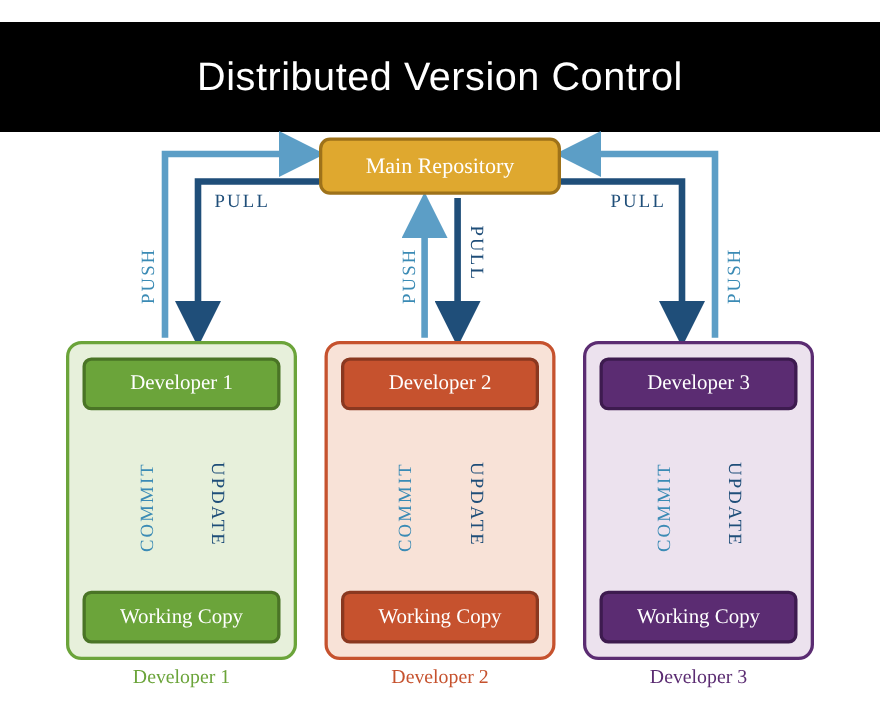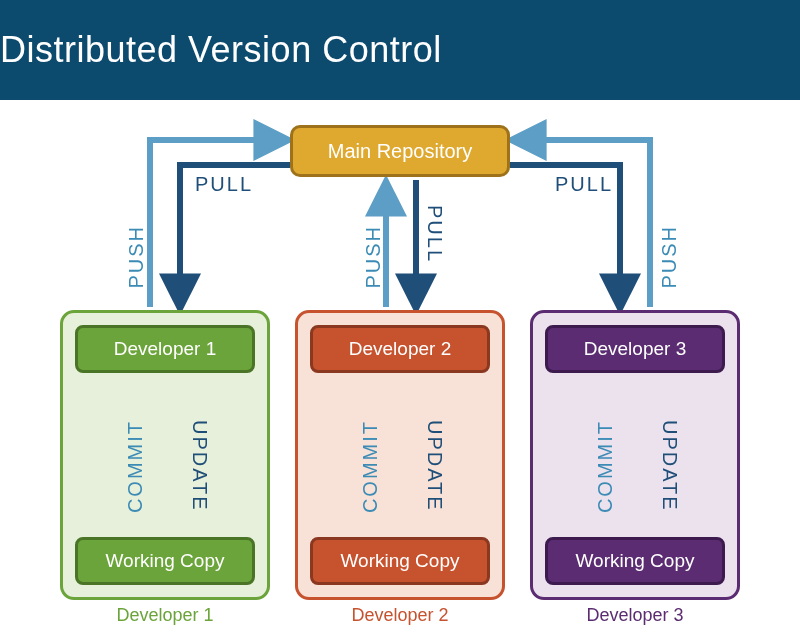--- a/index.html
+++ b/index.html
@@ -7,34 +7,36 @@
     width: 800px;
     height: 641px;
     font-family: "Segoe UI", "Helvetica Neue", Arial, sans-serif;
     background: #ffffff;
     position: relative;
     overflow: hidden;
   }
   .header {
     width: 800px;
     height: 100px;
-    background: #0c4a6e;
+    background: #000000;
     display: flex;
     align-items: center;
+    justify-content: center;
+    margin-top: 20px;
   }
   .header h1 {
     color: #ffffff;
     font-weight: 300;
     font-size: 36px;
     letter-spacing: 0.5px;
   }
   .canvas {
     position: absolute;
     left: 0; top: 100px;
-    width: 800px; height: 459px;
+    width: 800px; height: 459px; font-family: Liberation Serif, serif;
   }
   
   .repo {
     position: absolute;
     background: #dfa82f;
     border: 3px solid #9e721a;
     border-radius: 10px;
     color: #ffffff;
     font-size: 20px;
     display: flex;
@@ -79,21 +81,21 @@
   .caption.orange { color: #c6522e; }
   .caption.purple { color: #5b2c72; }
   svg.arrows {
     position: absolute;
     left: 0; top: 0;
     width: 800px; height: 541px;
     pointer-events: none;
   }
   .lbl {
     position: absolute;
-    font-size: 20px;
+    font-size: 17px;
     letter-spacing: 2px;
     color: #1f4e79;
   }
   .lbl.light { color: #3b8bb5; }
   .lbl.v { writing-mode: vertical-rl; }
   .lbl.v180 { writing-mode: vertical-rl; transform: rotate(180deg); }
 </style>
 </head>
 <body>
 

